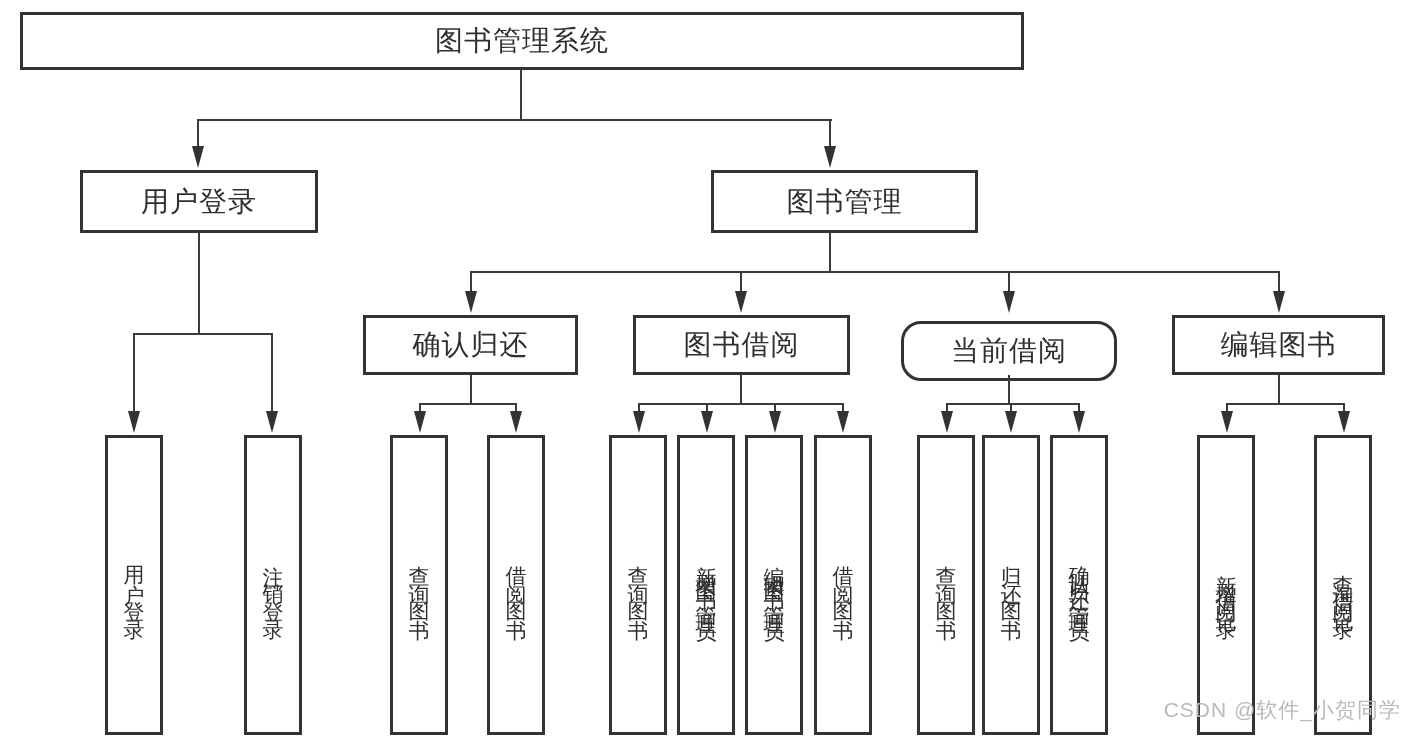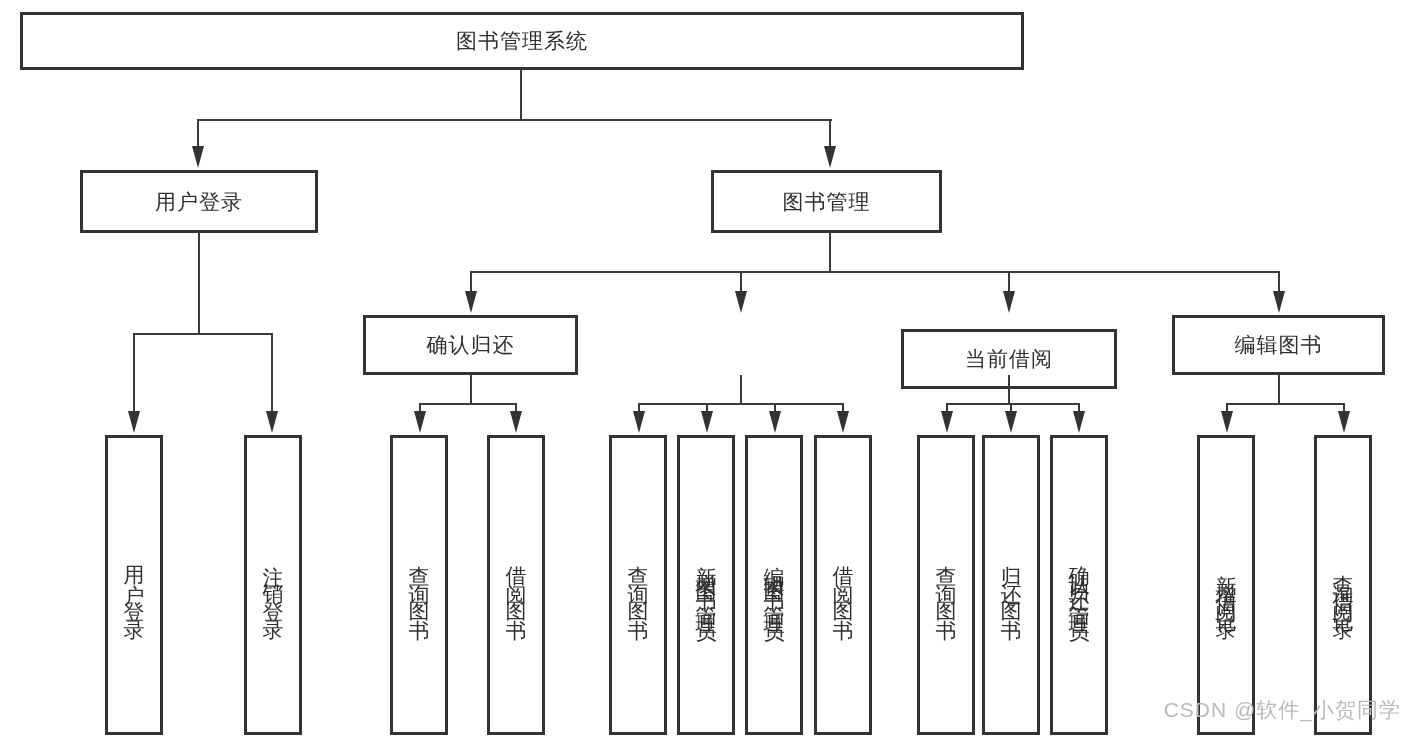--- a/index.html
+++ b/index.html
@@ -10,21 +10,21 @@
     font-family:"Liberation Sans", sans-serif;
     overflow:hidden;
   }
   .box{
     position:absolute;
     box-sizing:border-box;
     border:3px solid #333333;
     background:#ffffff;
     display:flex;align-items:center;justify-content:center;
     color:#2f2f2f;
-    font-size:21px;
+    font-size:28px;
     letter-spacing:1px;
     white-space:nowrap;
   }
   .vbox{
     position:absolute;
     box-sizing:border-box;
     border:3px solid #333333;
     background:#ffffff;
     display:flex;align-items:center;justify-content:center;
     color:#2f2f2f;
@@ -68,21 +68,21 @@
   <div class="vl" style="left:520px;top:69px;height:52px;"></div>
   <div class="hl" style="left:197px;top:119px;width:635px;"></div>
   <div class="vl" style="left:197px;top:121px;height:26px;"></div>
   <div class="vl" style="left:829px;top:121px;height:26px;"></div>
   <div class="ar" style="left:192px;top:146px;"></div>
   <div class="ar" style="left:824px;top:146px;"></div>
 
   <div class="box" style="left:80px;top:170px;width:238px;height:63px;">
     <span>用户登录</span>
   </div>
-  <div class="box" style="left:711px;top:170px;width:231px;height:63px;">
+  <div class="box" style="left:711px;top:170px;width:267px;height:63px;">
     <span>图书管理</span>
   </div>
 
   <div class="vl" style="left:198px;top:233px;height:101px;"></div>
   <div class="hl" style="left:133px;top:333px;width:140px;"></div>
   <div class="vl" style="left:133px;top:335px;height:77px;"></div>
   <div class="vl" style="left:271px;top:335px;height:77px;"></div>
   <div class="ar" style="left:128px;top:411px;"></div>
   <div class="ar" style="left:266px;top:411px;"></div>
 
@@ -93,21 +93,24 @@
   <div class="vl" style="left:1008px;top:273px;height:18px;"></div>
   <div class="vl" style="left:1278px;top:273px;height:18px;"></div>
   <div class="ar" style="left:465px;top:291px;"></div>
   <div class="ar" style="left:735px;top:291px;"></div>
   <div class="ar" style="left:1003px;top:291px;"></div>
   <div class="ar" style="left:1273px;top:291px;"></div>
 
   <div class="box" style="left:363px;top:315px;width:215px;height:60px;">
     <span>确认归还</span>
   </div>
-  <div class="box" style="left:901px;top:329px;width:216px;height:60px;">
+  <div class="box" style="left:633px;top:315px;width:217px;height:60px;">
+    <span>图书借阅</span>
+  </div>
+  <div class="box" style="left:901px;top:321px;width:216px;height:60px;border-radius:20px;">
     <span>当前借阅</span>
   </div>
   <div class="box" style="left:1172px;top:315px;width:213px;height:60px;">
     <span>编辑图书</span>
   </div>
 
   <div class="vl" style="left:470px;top:375px;height:29px;"></div>
   <div class="hl" style="left:419px;top:403px;width:98px;"></div>
   <div class="vl" style="left:419px;top:405px;height:8px;"></div>
   <div class="vl" style="left:515px;top:405px;height:8px;"></div>

